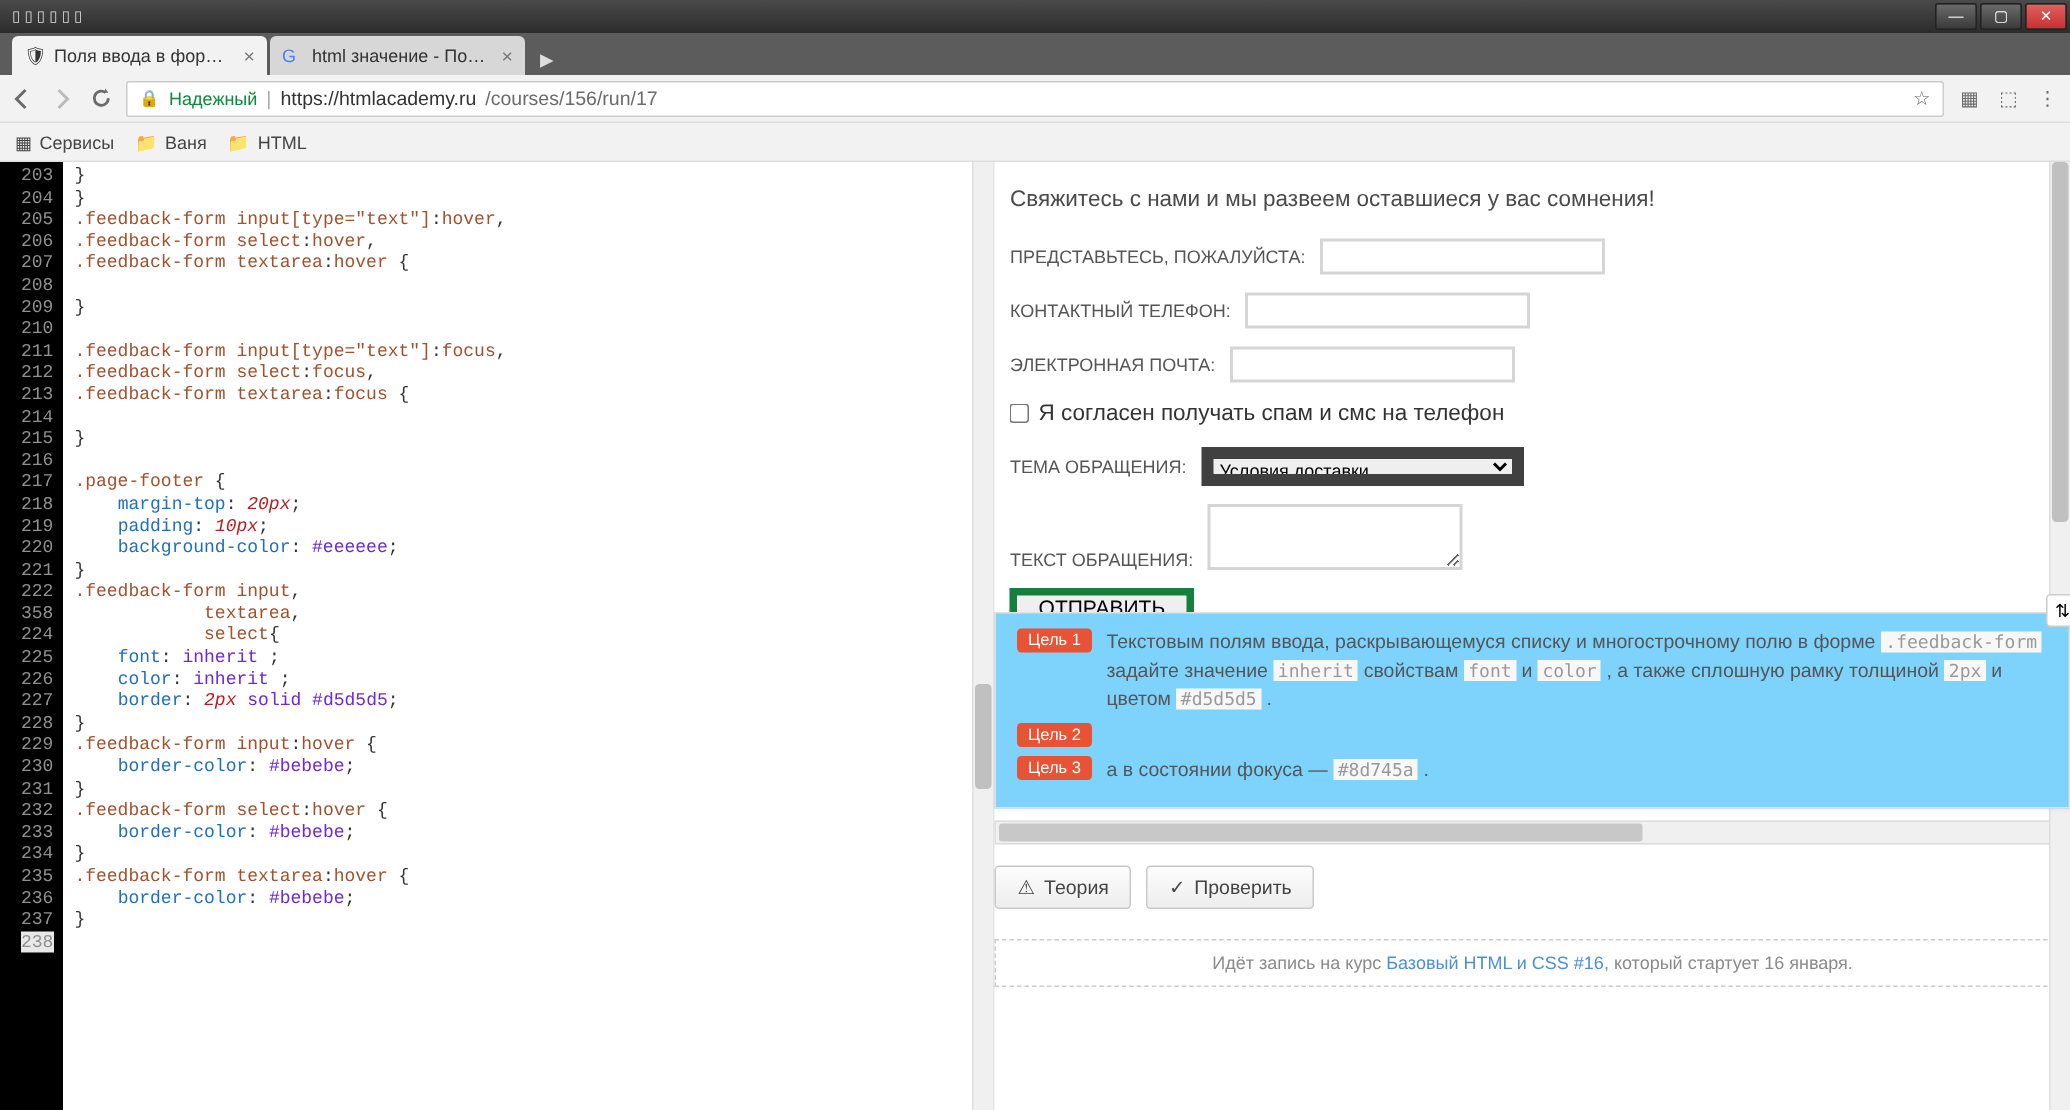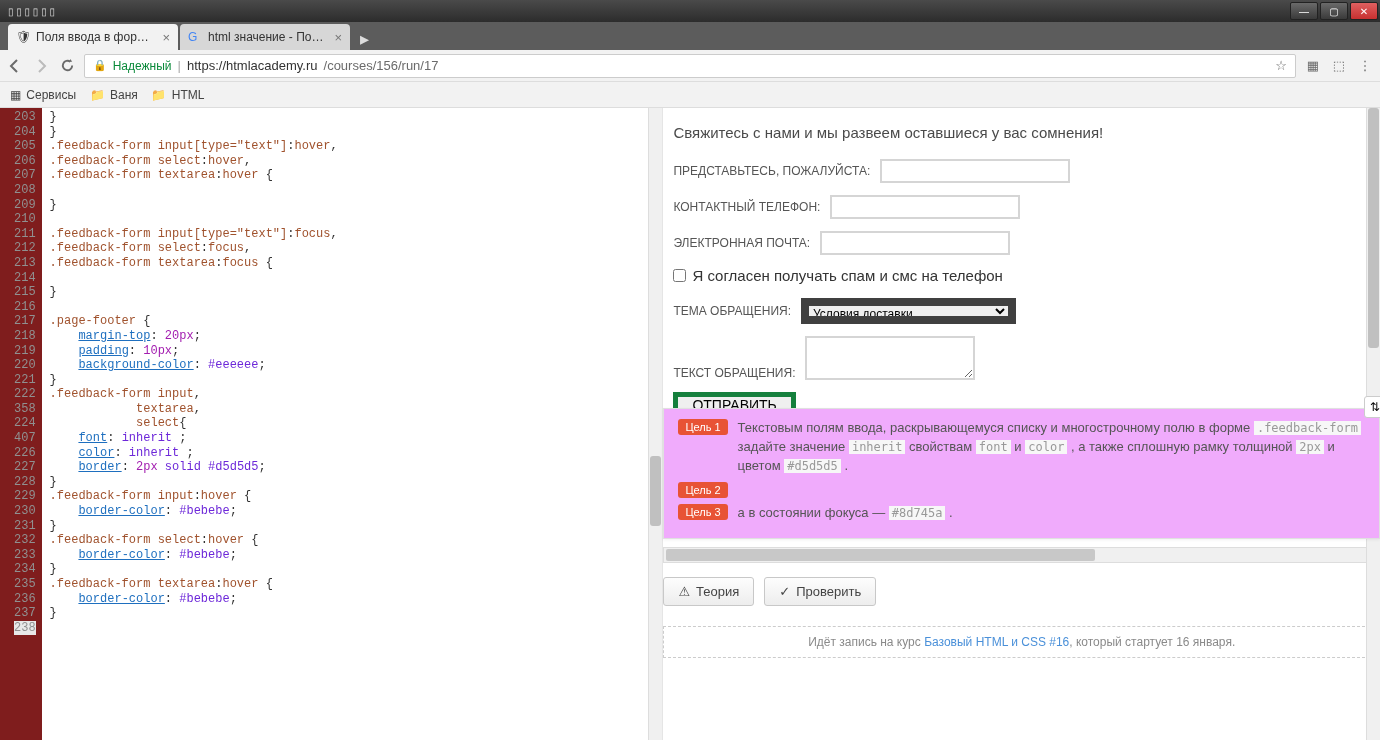--- a/index.html
+++ b/index.html
@@ -36,45 +36,45 @@
 .bm { display: flex; align-items: center; gap: 5px; color: #444; }
 .bm .folder { color: #f0b429; font-size: 12px; }
 
 
 .main { display: flex; height: calc(740px - 22px - 28px - 32px - 26px); }
 .left { flex: 0 0 48%; display: flex; }
 .right { flex: 1; padding: 0 6px 0 10px; }
 
 
 .editor { flex: 1; background: #fff; display: flex; font-family: Consolas, "Courier New", monospace; font-size: 12px; border-right: 1px solid #e0e0e0; position: relative; }
-.gutter { background: #7f1d1d; color: #909090; text-align: right; padding: 2px 6px 2px 14px; line-height: 14.6px; user-select: none; }
+.gutter { background: #000000; color: #909090; text-align: right; padding: 2px 6px 2px 14px; line-height: 14.6px; user-select: none; }
 .gutter .current { background: #e8e8e8; }
 .code { padding: 2px 8px; line-height: 14.6px; white-space: pre; color: #333; }
 .s-sel { color: #a0522d; }
-.s-prop { color: #1e6fbf; text-decoration: underline; }
+.s-prop { color: #1e6fbf; }
 .s-val { color: #6d28d9; }
-.s-num { color: #a21caf; }
+.s-num { color: #b91c1c; font-style: italic; }
 .editor-scroll { position: absolute; top: 0; right: -1px; width: 14px; height: 100%; background: #f0f0f0; border-left: 1px solid #ddd; }
 .editor-thumb { position: absolute; left: 1px; right: 1px; top: 55%; height: 70px; background: #c0c0c0; border-radius: 3px; }
 
 
 .preview { background: #fff; border-left: 1px solid #e5e5e5; padding: 4px 0 0 0; }
 .preview-inner { padding: 0 20px 8px 10px; }
 .intro { font-size: 15px; color: #4a4a4a; margin: 12px 0 18px; }
 .form-row { display: flex; align-items: center; margin-bottom: 12px; font-size: 12px; color: #555; }
 .form-row label { text-transform: uppercase; margin-right: 10px; }
 .form-row input[type=text] { height: 24px; border: 2px solid #d5d5d5; width: 190px; font: inherit; padding: 0 4px; }
 .form-row select { height: 26px; border: 8px solid #404040; width: 215px; font: inherit; background: #efefef; }
 .form-row textarea { border: 2px solid #d5d5d5; width: 170px; height: 44px; font: inherit; }
 .check-row { display: flex; align-items: center; font-size: 15px; color: #333; margin: 8px 0 14px; gap: 6px; }
 .submit-btn { border: 5px solid #15803d; background: #efefef; padding: 4px 14px; font-size: 14px; overflow: hidden; height: 22px; line-height: 8px; }
 
 
 .goals-wrap { position: relative; }
-.goals { background: #f0abfc; border: 1px solid #e0e0e0; box-shadow: 0 1px 3px rgba(0,0,0,0.06); padding: 10px 14px; font-size: 13px; color: #555; line-height: 1.45; margin-top: -14px; position: relative; z-index: 5; }
+.goals { background: #7dd3fc; border: 1px solid #e0e0e0; box-shadow: 0 1px 3px rgba(0,0,0,0.06); padding: 10px 14px; font-size: 13px; color: #555; line-height: 1.45; margin-top: -14px; position: relative; z-index: 5; }
 .goal { display: flex; gap: 10px; margin-bottom: 6px; }
 .goal-badge { background: #e85335; color: #fff; font-size: 11px; padding: 1px 7px; border-radius: 3px; flex-shrink: 0; height: 16px; line-height: 14px; }
 .code-chip { font-family: Consolas, monospace; font-size: 12px; color: #999; background: #f7f7f7; padding: 0 3px; }
 .up-btn { position: absolute; right: -6px; top: -12px; width: 22px; height: 22px; background: #fff; border: 1px solid #ccc; border-radius: 3px; display: flex; align-items: center; justify-content: center; font-size: 12px; z-index: 6; }
 
 .hscroll { height: 16px; background: #f0f0f0; border: 1px solid #ddd; margin-top: 8px; position: relative; }
 .hthumb { position: absolute; left: 2px; top: 1px; bottom: 1px; width: 60%; background: #c8c8c8; border-radius: 2px; }
 .harrow { position: absolute; top: 0; bottom: 0; width: 16px; display: flex; align-items: center; justify-content: center; color: #777; font-size: 9px; }
 .harrow.l { left: 0; } .harrow.r { right: 0; }
 
@@ -176,21 +176,21 @@
           <div>215</div>
           <div>216</div>
           <div>217</div>
           <div>218</div>
           <div>219</div>
           <div>220</div>
           <div>221</div>
           <div>222</div>
           <div>358</div>
           <div>224</div>
-          <div>407</div>
+          <div>225</div>
           <div>226</div>
           <div>227</div>
           <div>228</div>
           <div>229</div>
           <div>230</div>
           <div>231</div>
           <div>232</div>
           <div>233</div>
           <div>234</div>
           <div>235</div>

